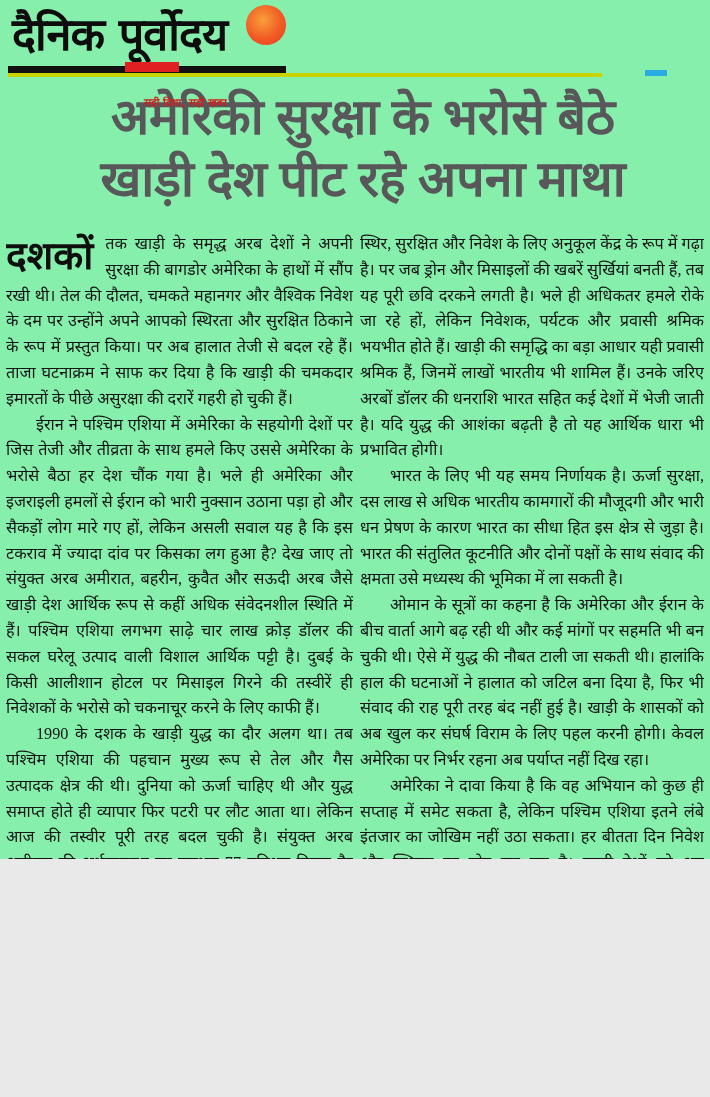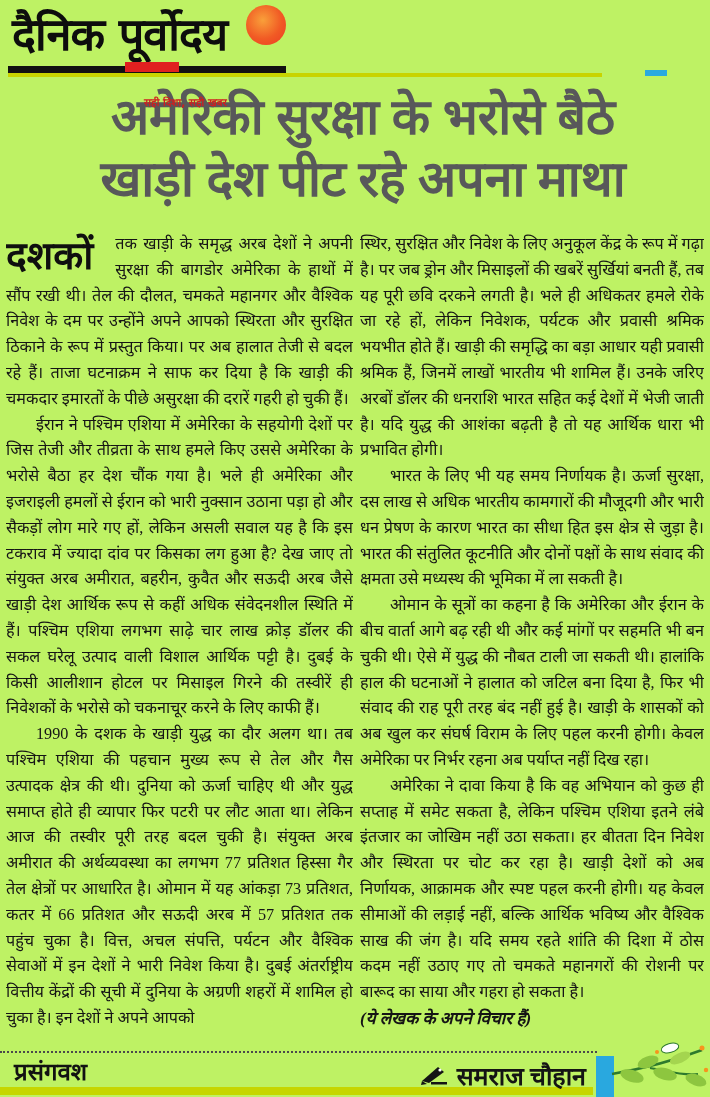--- a/index.html
+++ b/index.html
@@ -1,19 +1,19 @@
 <!DOCTYPE html>
 <html><head>
 <meta charset="utf-8">
 <style>
   * { margin:0; padding:0; box-sizing:border-box; }
   html,body { background:#e9e9e9; }
   .page {
-    position:relative; width:710px; height:1097px; margin:0 auto;
-    background:#bef264; overflow:hidden;
+    position:relative; width:710px; height:859px; margin:0 auto;
+    background:#86efac; overflow:hidden;
     font-family:"Liberation Serif","DejaVu Serif",serif;
     color:#1b1b1b;
   }
 
   
   .sun {
     position:absolute; left:246px; top:5px; width:40px; height:40px;
     border-radius:50%; z-index:1;
     background:radial-gradient(circle at 42% 38%, #f9a03a 0%, #f15a24 55%, #ec3b24 100%);
   }
@@ -44,21 +44,21 @@
   .col {
     position:absolute; top:232px; height:818px; overflow:hidden;
     font-size:16.2px; line-height:25.8px; text-align:justify; color:#151515;
   }
   .col-left  { left:6px;  width:347px; }
   .col-right { left:360px; width:344px; }
   .col p { margin:0; }
   .col p.indent { text-indent:30px; }
   .lead-word {
     float:left; font-size:39px; line-height:44px; font-weight:700;
-    color:#0f0f0f; margin:2px 22px 0 0;
+    color:#0f0f0f; margin:2px 12px 0 0;
   }
   .author-note {
     margin-top:4px; text-align:left; font-weight:700; font-style:italic;
     font-size:17px;
   }
 
   
   .dotted-sep { position:absolute; left:0; top:1051px; width:597px; border-top:2px dotted #4a4a4a; }
   .section-label {
     position:absolute; left:14px; top:1053px;

